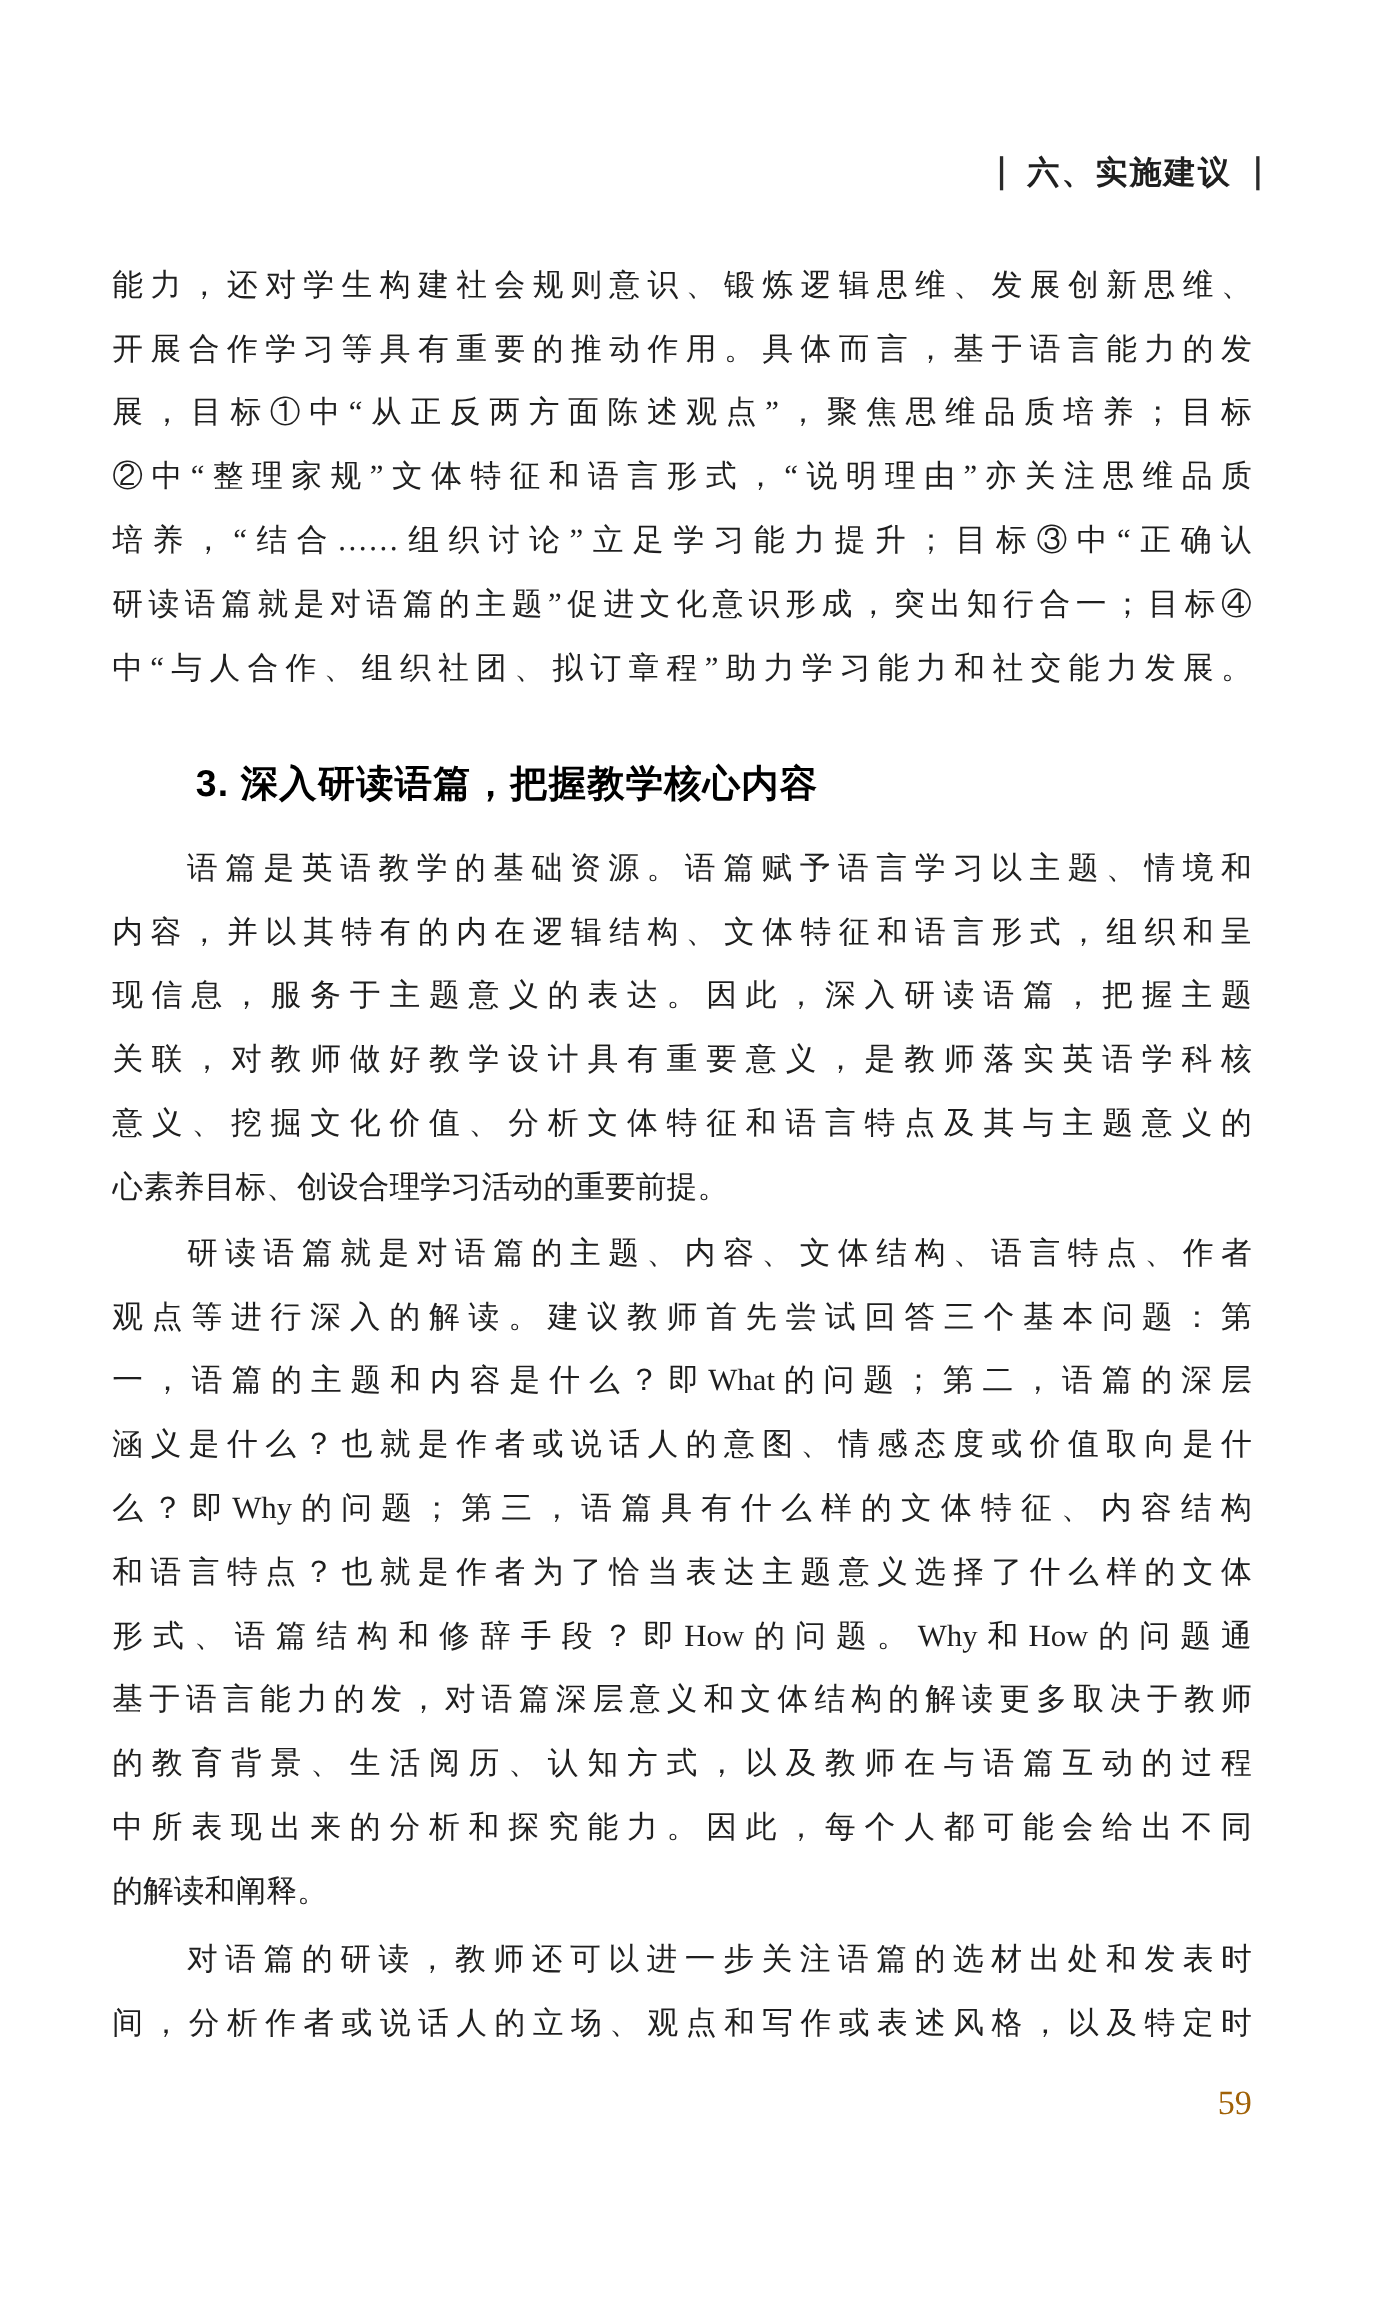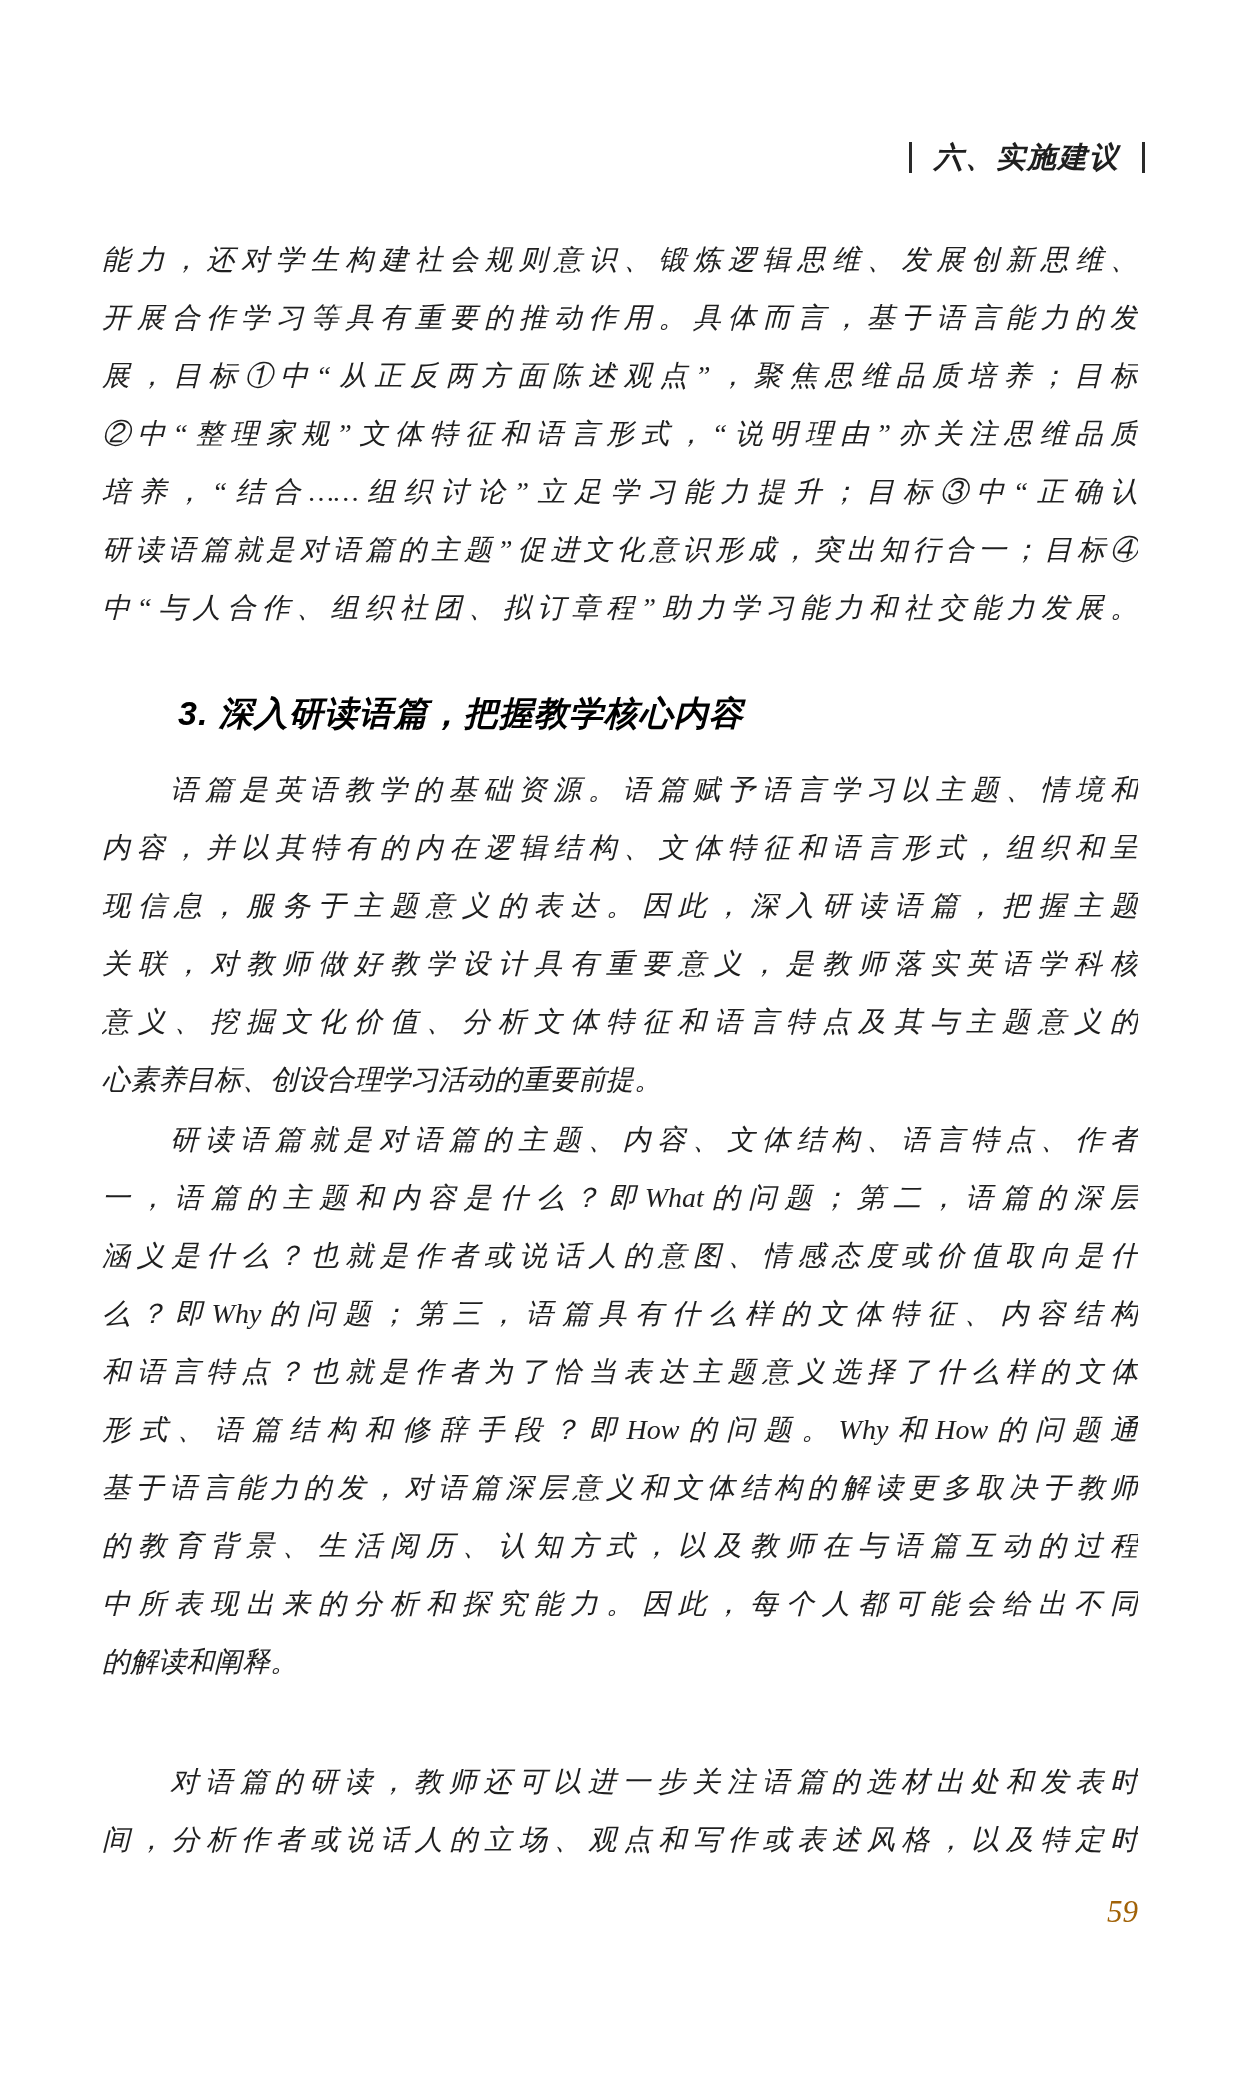--- a/index.html
+++ b/index.html
@@ -8,21 +8,20 @@
     background: #ffffff;
   }
   .page {
     position: relative;
     width: 1257px;
     height: 2095px;
     background: #ffffff;
     font-family: "Liberation Serif", "DejaVu Serif", serif;
     color: #1f1f1f;
     overflow: hidden;
-    font-style: italic;
   }
   
   .page-header {
     position: absolute;
     top: 140px;
     right: 112px;
     display: flex;
     align-items: center;
     gap: 22px;
   }
@@ -109,20 +108,21 @@
       <div class="line indent">语篇是英语教学的基础资源。语篇赋予语言学习以主题、情境和</div>
       <div class="line">内容，并以其特有的内在逻辑结构、文体特征和语言形式，组织和呈</div>
       <div class="line">现信息，服务于主题意义的表达。因此，深入研读语篇，把握主题</div>
       <div class="line">关联，对教师做好教学设计具有重要意义，是教师落实英语学科核</div>
       <div class="line">意义、挖掘文化价值、分析文体特征和语言特点及其与主题意义的</div>
       <div class="line short">心素养目标、创设合理学习活动的重要前提。</div>
     </div>
 
   <div class="para" id="para-2">
       <div class="line indent">研读语篇就是对语篇的主题、内容、文体结构、语言特点、作者</div>
+      <div class="line">观点等进行深入的解读。建议教师首先尝试回答三个基本问题：第</div>
       <div class="line">一，语篇的主题和内容是什么？即What的问题；第二，语篇的深层</div>
       <div class="line">涵义是什么？也就是作者或说话人的意图、情感态度或价值取向是什</div>
       <div class="line">么？即Why的问题；第三，语篇具有什么样的文体特征、内容结构</div>
       <div class="line">和语言特点？也就是作者为了恰当表达主题意义选择了什么样的文体</div>
       <div class="line">形式、语篇结构和修辞手段？即How的问题。Why和How的问题通</div>
       <div class="line">基于语言能力的发，对语篇深层意义和文体结构的解读更多取决于教师</div>
       <div class="line">的教育背景、生活阅历、认知方式，以及教师在与语篇互动的过程</div>
       <div class="line">中所表现出来的分析和探究能力。因此，每个人都可能会给出不同</div>
       <div class="line short">的解读和阐释。</div>
     </div>

